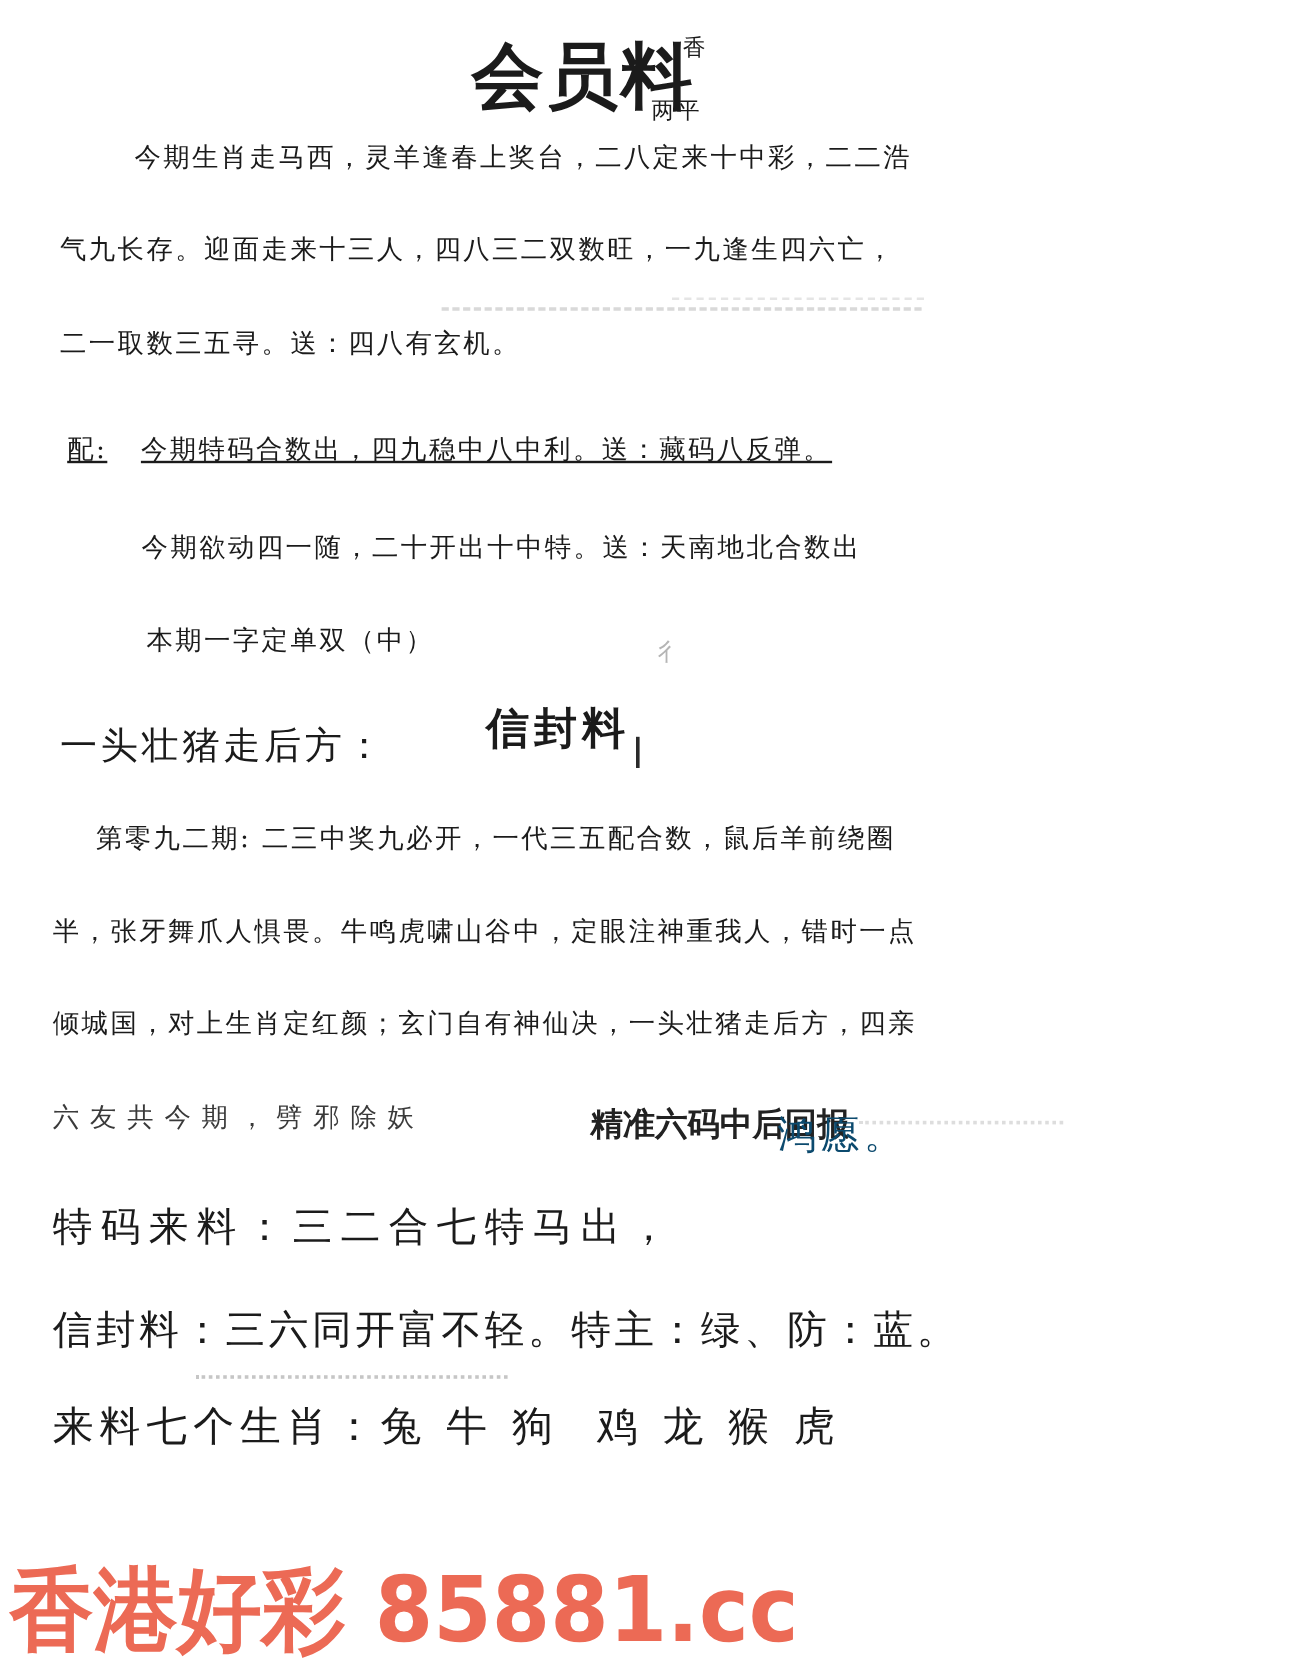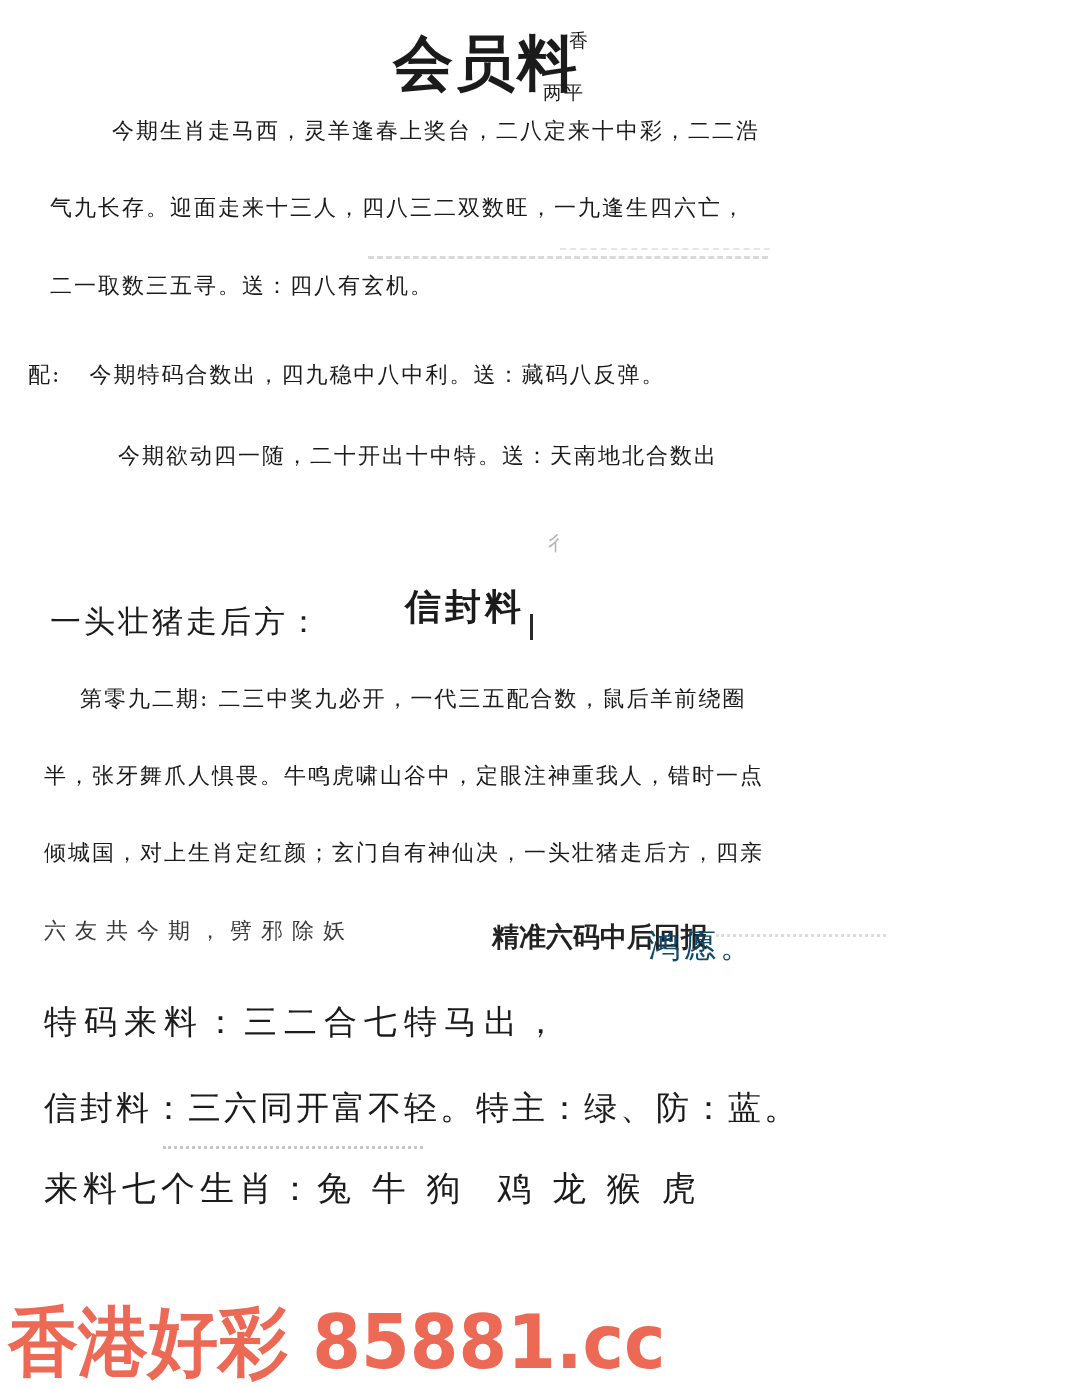--- a/index.html
+++ b/index.html
@@ -65,23 +65,24 @@
     <span class="title-corner">
       <span class="t">香</span>
       <span class="b">两平</span>
     </span>
   </div>
 
   <div class="line" style="left:112px;top:116px;">今期生肖走马西，灵羊逢春上奖台，二八定来十中彩，二二浩</div>
   <div class="line" style="left:50px;top:193px;">气九长存。迎面走来十三人，四八三二双数旺，一九逢生四六亡，</div>
   <div class="line" style="left:50px;top:271px;">二一取数三五寻。送：四八有玄机。</div>
 
-  <div class="line" style="left:28px;top:360px;"><span>配:</span><span style="display:inline-block;width:28px;"></span><span>今期特码合数出，四九稳中八中利。送：藏码八反弹。</span></div>
+  <div class="line" style="left:56px;top:360px;text-decoration:underline;"><span>配:</span><span style="display:inline-block;width:28px;"></span><span>今期特码合数出，四九稳中八中利。送：藏码八反弹。</span></div>
 
   <div class="line" style="left:118px;top:441px;text-align:right;">今期欲动四一随，二十开出十中特。送：天南地北合数出</div>
+  <div class="line" style="left:122px;top:519px;">本期一字定单双（中）</div>
 
   <div class="line letter-label" style="left:50px;top:601px;">一头壮猪走后方：</div>
   <div class="letter-big">信封料</div>
 
   <div class="line" style="left:80px;top:684px;">第零九二期: 二三中奖九必开，一代三五配合数，鼠后羊前绕圈</div>
   <div class="line" style="left:44px;top:761px;">半，张牙舞爪人惧畏。牛鸣虎啸山谷中，定眼注神重我人，错时一点</div>
   <div class="line" style="left:44px;top:838px;">倾城国，对上生肖定红颜；玄门自有神仙决，一头壮猪走后方，四亲</div>
   <div class="line" style="left:44px;top:916px;letter-spacing:9px;color:#3a3a3a;">六友共今期，劈邪除妖</div>
   <div class="stamp">精准六码中后回报</div>
   <div class="issue-post">鸿愿。</div>

